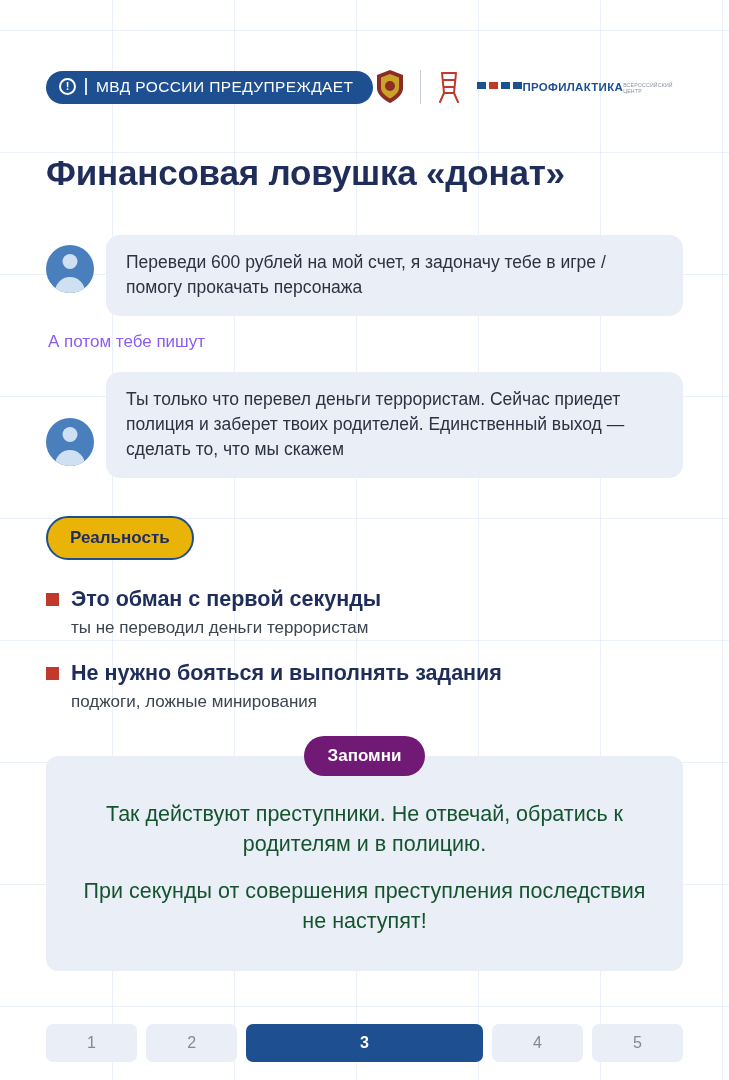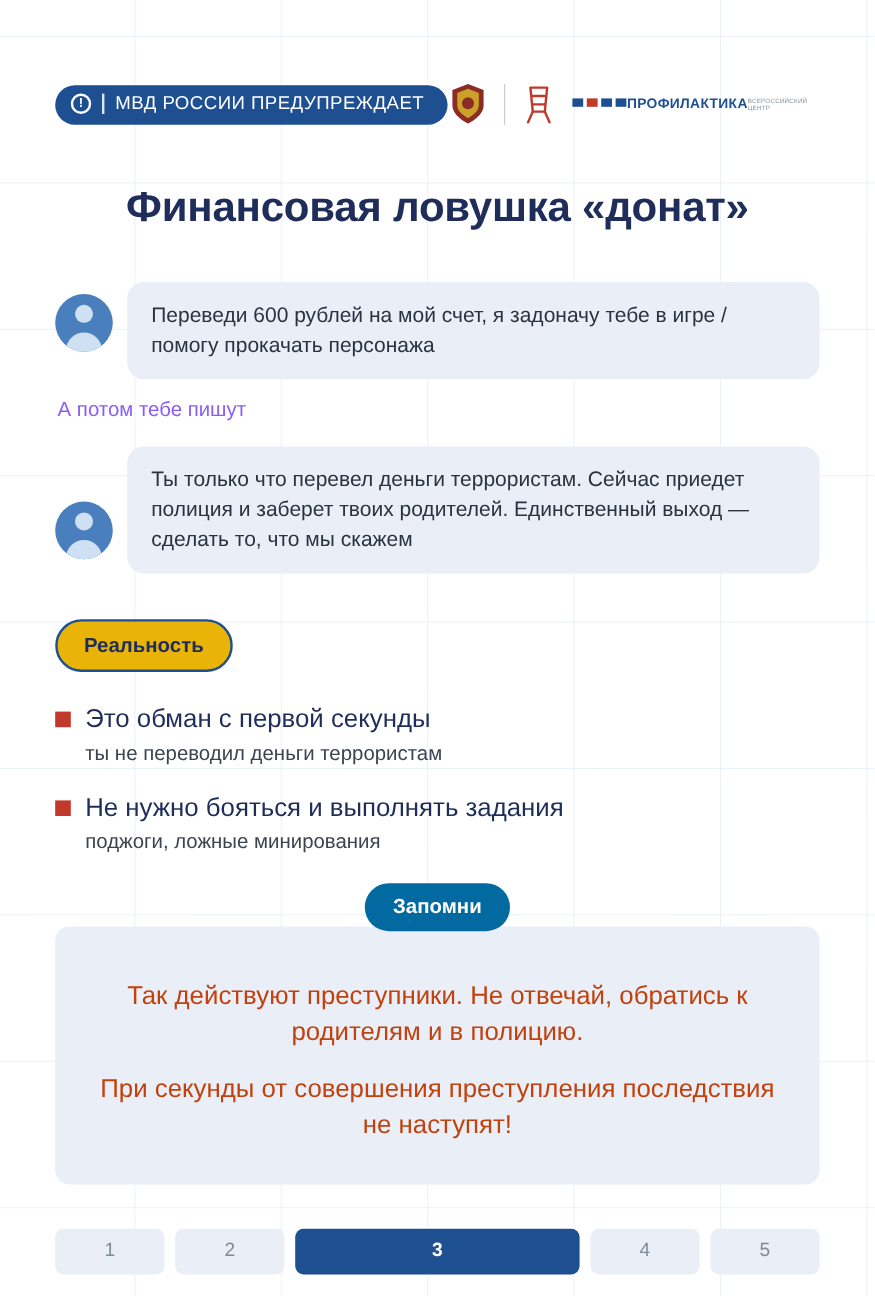--- a/index.html
+++ b/index.html
@@ -86,21 +86,20 @@
   .logo-prof .sub { font-size: 5.2px; color:#8892a0; letter-spacing:.2px; margin-top:1px; }
 
   
   h1.title {
     margin-top: 46px;
     font-size: 35px;
     line-height: 1.18;
     font-weight: bold;
     color: #1f2d5a;
     letter-spacing: -0.2px;
-    text-align: center;
   }
 
   
   .chat { margin-top: 42px; }
   .msg-row { display: flex; align-items: flex-start; gap: 12px; }
   .avatar {
     flex: 0 0 auto;
     width: 48px; height: 48px;
     border-radius: 50%;
     background: #4a7fbe;
@@ -148,56 +147,56 @@
   .points { margin-top: 26px; }
   .point { display: flex; align-items: flex-start; gap: 12px; margin-bottom: 22px; }
   .point .sq {
     flex: 0 0 auto;
     width: 13px; height: 13px;
     background: #c0392b;
     margin-top: 7px;
   }
   .point .ptext .pt-head {
     font-size: 21.5px;
-    font-weight: normal;
+    font-weight: bold;
     color: #1f2d5a;
     line-height: 1.22;
   }
   .point .ptext .pt-sub {
     margin-top: 6px;
     font-size: 17px;
     color: #3b444f;
   }
 
   
   .remember-wrap { margin-top: 24px; position: relative; }
   .chip-solid {
     position: relative;
     z-index: 3;
     display: block;
     width: max-content;
-    margin: 16px auto;
-    background: #0369a1;
+    margin: 0 auto;
+    background: #701a75;
     color: #ffffff;
     font-size: 17px;
     font-weight: bold;
     border-radius: 20px;
     padding: 10px 24px;
   }
   .remember-box {
     margin-top: -20px;
     background: #e9eef7;
     border-radius: 12px;
     padding: 44px 30px 34px;
     text-align: center;
   }
   .remember-box p {
     font-size: 21.5px;
     line-height: 1.38;
-    color: #c2410c;
+    color: #14532d;
   }
   .remember-box p + p { margin-top: 18px; }
 
   
   .pager {
     position: absolute;
     left: 46px; right: 46px;
     bottom: 18px;
     display: flex;
     gap: 9px;

